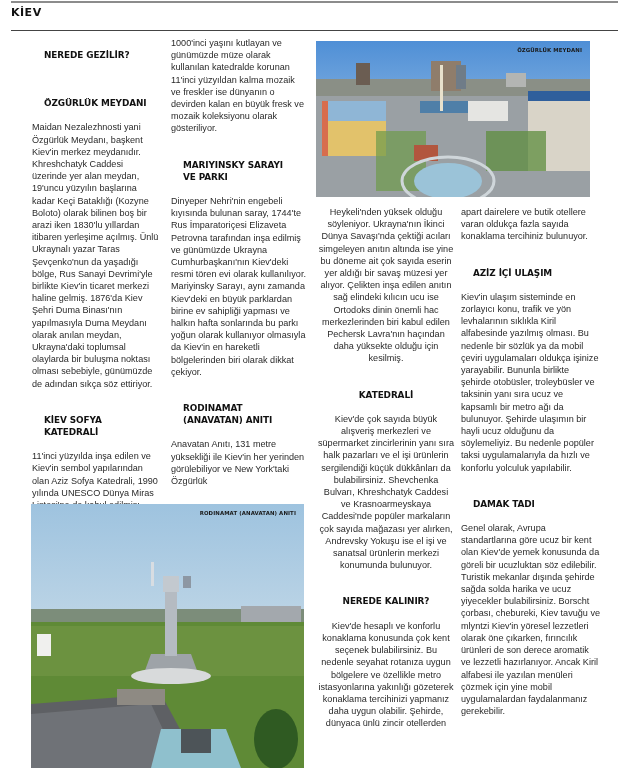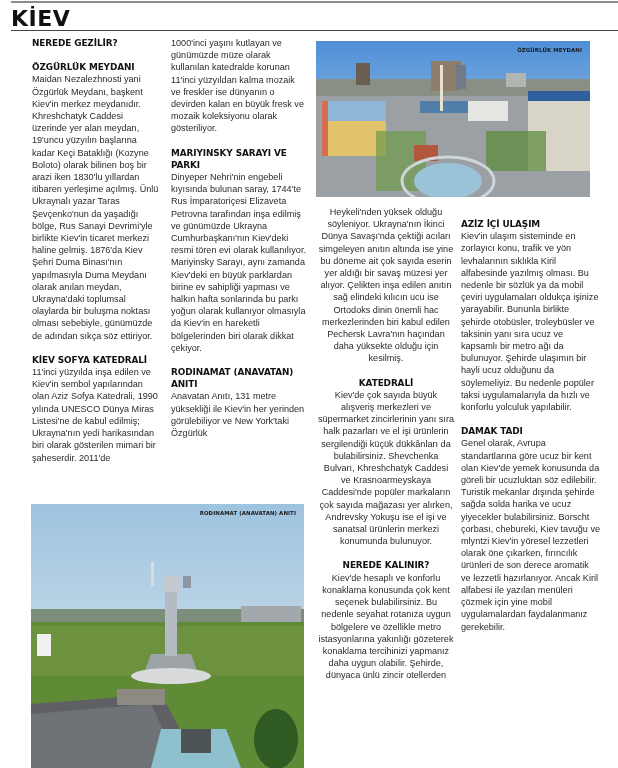--- a/index.html
+++ b/index.html
@@ -1,25 +1,25 @@
 <!DOCTYPE html>
 <html><head>
 <meta charset="utf-8">
 <style>
   html, body { margin: 0; padding: 0; background: #ffffff; }
   body { width: 618px; height: 768px; position: relative; overflow: hidden;
          font-family: "Liberation Sans", sans-serif; color: #231f20; }
   .top-rule { position: absolute; left: 11px; right: 0; top: 1px; height: 2px; background: #8c8c8c; }
   .page-title { position: absolute; left: 11px; top: 6px; font-family: "DejaVu Sans", sans-serif;
-                font-weight: bold; font-size: 22px; letter-spacing: 0.5px; color: #111; margin: 0; }
+                font-weight: bold; font-size: 11px; letter-spacing: 0.5px; color: #111; margin: 0; }
   .title-rule { position: absolute; left: 11px; right: 0; top: 30px; height: 1px; background: #444; }
   .col { position: absolute; font-size: 9.1px; line-height: 12.2px; color: #2a2a2a; }
   .col p { margin: 0; }
   .h { font-family: "DejaVu Sans", sans-serif; font-weight: bold; font-size: 8.9px; line-height: 12.2px;
-       color: #111; margin: 0; letter-spacing: -0.1px; }
+       color: #111; margin: 12px; letter-spacing: -0.1px; }
   .gap { height: 12px; }
   .c1 { left: 32px; top: 37px; width: 128px; }
   .c2 { left: 171px; top: 37px; width: 135px; }
   .c3 { left: 318px; top: 206px; width: 136px; text-align: center; }
   .c4 { left: 461px; top: 206px; width: 140px; }
   .photo { position: absolute; overflow: hidden; }
   .photo .caption { position: absolute; top: 6px; right: 8px; font-family: "DejaVu Sans", sans-serif;
                     font-weight: bold; font-size: 5.4px; color: #1a1a1a; letter-spacing: 0.1px; }
   .p1 { left: 316px; top: 41px; width: 274px; height: 156px; }
   .p2 { left: 31px; top: 504px; width: 273px; height: 264px; }
@@ -88,20 +88,21 @@
   <p>Heykeli'nden yüksek olduğu söyleniyor. Ukrayna'nın İkinci Dünya Savaşı'nda çektiği acıları simgeleyen anıtın altında ise yine bu döneme ait çok sayıda eserin yer aldığı bir savaş müzesi yer alıyor. Çelikten inşa edilen anıtın sağ elindeki kılıcın ucu ise Ortodoks dinin önemli hac merkezlerinden biri kabul edilen Pechersk Lavra'nın haçından daha yüksekte olduğu için kesilmiş.</p>
   <div class="gap"></div>
   <h3 class="h">KATEDRALİ</h3>
   <p>Kiev'de çok sayıda büyük alışveriş merkezleri ve süpermarket zincirlerinin yanı sıra halk pazarları ve el işi ürünlerin sergilendiği küçük dükkânları da bulabilirsiniz. Shevchenka Bulvarı, Khreshchatyk Caddesi ve Krasnoarmeyskaya Caddesi'nde popüler markaların çok sayıda mağazası yer alırken, Andrevsky Yokuşu ise el işi ve sanatsal ürünlerin merkezi konumunda bulunuyor.</p>
   <div class="gap"></div>
   <h3 class="h">NEREDE KALINIR?</h3>
   <p>Kiev'de hesaplı ve konforlu konaklama konusunda çok kent seçenek bulabilirsiniz. Bu nedenle seyahat rotanıza uygun bölgelere ve özellikle metro istasyonlarına yakınlığı gözeterek konaklama tercihinizi yapmanız daha uygun olabilir. Şehirde, dünyaca ünlü zincir otellerden</p>
 </div>
 
 <div class="col c4">
+  <p>apart dairelere ve butik otellere varan oldukça fazla sayıda konaklama tercihiniz bulunuyor.</p>
   <div class="gap"></div>
   <h3 class="h">AZİZ İÇİ ULAŞIM</h3>
   <p>Kiev'in ulaşım sisteminde en zorlayıcı konu, trafik ve yön levhalarının sıklıkla Kiril alfabesinde yazılmış olması. Bu nedenle bir sözlük ya da mobil çeviri uygulamaları oldukça işinize yarayabilir. Bununla birlikte şehirde otobüsler, troleybüsler ve taksinin yanı sıra ucuz ve kapsamlı bir metro ağı da bulunuyor. Şehirde ulaşımın bir hayli ucuz olduğunu da söylemeliyiz. Bu nedenle popüler taksi uygulamalarıyla da hızlı ve konforlu yolculuk yapılabilir.</p>
   <div class="gap"></div>
   <h3 class="h">DAMAK TADI</h3>
   <p>Genel olarak, Avrupa standartlarına göre ucuz bir kent olan Kiev'de yemek konusunda da göreli bir ucuzluktan söz edilebilir. Turistik mekanlar dışında şehirde sağda solda harika ve ucuz yiyecekler bulabilirsiniz. Borscht çorbası, chebureki, Kiev tavuğu ve mlyntzi Kiev'in yöresel lezzetleri olarak öne çıkarken, fırıncılık ürünleri de son derece aromatik ve lezzetli hazırlanıyor. Ancak Kiril alfabesi ile yazılan menüleri çözmek için yine mobil uygulamalardan faydalanmanız gerekebilir.</p>
 </div>
 
 <div class="photo p2">
   <svg width="273" height="264" viewBox="0 0 273 264">

